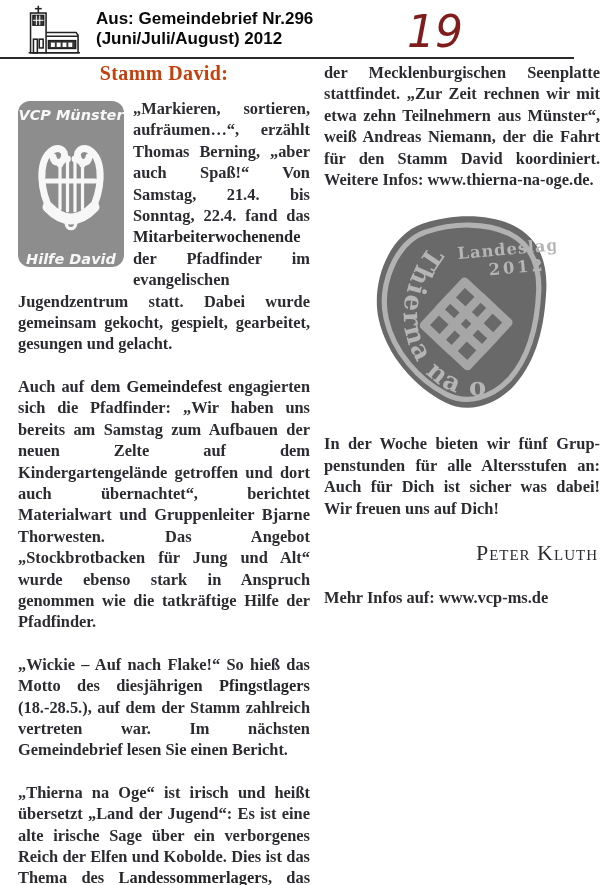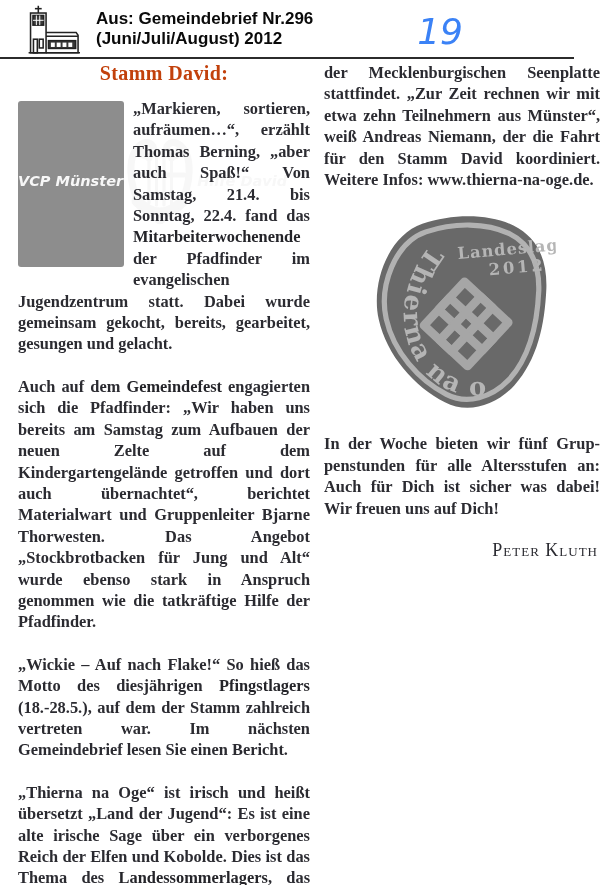--- a/index.html
+++ b/index.html
@@ -9,46 +9,46 @@
   }
   
   .header{position:absolute;top:0;left:0;width:503px;height:57px;display:flex;align-items:flex-start;}
   .church{margin:4px 0 0 16px;flex:0 0 auto;}
   .header-text{
     margin:9px 0 0 16px;font-family:"Liberation Sans", sans-serif;
     font-weight:bold;font-size:17px;line-height:20px;color:#0a0a0a;
   }
   .pageno{
     margin-left:auto;margin-right:40px;margin-top:12px;
-    font-family:"DejaVu Sans", sans-serif;font-style:italic;font-size:36px;
-    color:#3b82f6;line-height:40px;
+    font-family:"DejaVu Sans", sans-serif;font-style:italic;font-size:44px;
+    color:#7f1d1d;line-height:40px;
   }
   .rule{position:absolute;top:57px;left:0;width:574px;height:0;border-top:2px solid #2b2b2b;}
   
   .cols{position:absolute;top:62px;left:18px;width:582px;display:flex;gap:14px;}
   .col-left{width:292px;}
   .col-right{width:276px;}
   .title{
     text-align:center;font-weight:bold;font-size:20px;line-height:23px;
     letter-spacing:0.4px;color:#c2410c;margin:0 0 13px 0;
   }
   p.para{
     margin:0 0 21px 0;text-align:justify;font-size:16.4px;line-height:21.4px;
     hyphens:auto;font-weight:bold;-webkit-hyphens:auto;
   }
   p.para b{color:#242429;}
   .sig{
     text-align:right;font-variant:small-caps;letter-spacing:1px;
-    font-size:18px;margin:2px 2px 21px 0;
+    font-size:22px;margin:2px 2px 21px 0;
   }
   
   .vcp-logo{
-    float:left;width:106px;height:166px;background:#8d8d8d;border-radius:3px;
-    margin:3px 9px 3px 0;display:flex;flex-direction:row;align-items:center;
-    justify-content:space-between;padding:6px 0 12px 0;box-sizing:border-box;
+    float:left;width:106px;height:166px;background:#8d8d8d;border-radius:12px;
+    margin:3px 9px 3px 0;display:flex;flex-direction:column;align-items:center;
+    justify-content:space-between;padding:6px 0 0 0;box-sizing:border-box;
   }
   .vcp-logo .logo-text{
     font-family:"DejaVu Sans", sans-serif;font-style:italic;font-weight:bold;
     font-size:14.5px;color:#f7f7f7;white-space:nowrap;
   }
   
   .badge-wrap{width:276px;display:flex;justify-content:center;margin:2px 0 12px 0;}
   .badge{transform:rotate(-2deg);}
 </style>
 </head>
@@ -121,21 +121,21 @@
                 <circle cx="48.5" cy="25" r="3.4"></circle>
             </g>
 
             <circle cx="37" cy="85" r="4.6" stroke-width="3.4"></circle>
           </g>
         </svg>
       </span>
       <span class="logo-text">Hilfe David</span>
     </div>
 
-    <p class="para"><span>„Markieren, sortieren, aufräumen…“, erzählt Thomas Berning, „aber auch Spaß!“ Von Samstag, 21.4. bis Sonntag, 22.4. fand das </span><b>Mitarbeiterwo­chenende</b><span> der Pfadfin­der im evangelischen Jugendzentrum statt. Dabei wurde gemeinsam gekocht, bereits, gearbeitet, gesungen und gelacht.</span></p>
+    <p class="para"><span>„Markieren, sortieren, aufräumen…“, erzählt Thomas Berning, „aber auch Spaß!“ Von Samstag, 21.4. bis Sonntag, 22.4. fand das </span><b>Mitarbeiterwo­chenende</b><span> der Pfadfin­der im evangelischen Jugendzentrum statt. Dabei wurde gemeinsam gekocht, gespielt, gearbeitet, gesungen und gelacht.</span></p>
 
     <p class="para"><span>Auch auf dem </span><b>Gemeindefest</b><span> enga­gierten sich die Pfadfinder: „Wir haben uns bereits am Samstag zum Aufbauen der neuen Zelte auf dem Kindergartengelände getroffen und dort auch übernachtet“, berichtet Materialwart und Gruppenleiter Bjarne Thorwesten. Das Angebot „Stockbrotbacken für Jung und Alt“ wurde ebenso stark in Anspruch genommen wie die tatkräftige Hilfe der Pfadfinder.</span></p>
 
     <p class="para"><span>„Wickie – Auf nach Flake!“ So hieß das Motto des diesjährigen </span><b>Pfingst­lagers</b><span> (18.-28.5.), auf dem der Stamm zahlreich vertreten war. Im nächsten Gemeindebrief lesen Sie einen Bericht.</span></p>
 
     <p class="para"><span>„Thierna na Oge“ ist irisch und heißt übersetzt „Land der Jugend“: Es ist eine alte irische Sage über ein verborgenes Reich der Elfen und Kobolde. Dies ist das Thema des </span><b>Landessommerlagers</b><span>, das vom 5. bis zum 15. August auf dem VCP-Bundeszeltplatz in Großzerlang an</span></p>
   </div>
 
   <div class="col-right">
     <p class="para">der Mecklenburgischen Seenplatte stattfindet. „Zur Zeit rechnen wir mit etwa zehn Teilnehmern aus Münster“, weiß Andreas Niemann, der die Fahrt für den Stamm David koordiniert. Weitere Infos: www.thierna-na-oge.de.</p>
@@ -165,14 +165,15 @@
             <path d="M16,-28 L44,0 L16,28 L-12,0 Z"></path>
           </g>
         </svg>
       </span>
     </div>
 
     <p class="para">In der Woche bieten wir fünf Grup­penstunden für alle Altersstufen an: Auch für Dich ist sicher was da­bei! Wir freuen uns auf Dich!</p>
 
     <div class="sig">Peter Kluth</div>
 
+    <p class="para">Mehr Infos auf: www.vcp-ms.de</p>
   </div>
 </div>
 
 </body></html>

